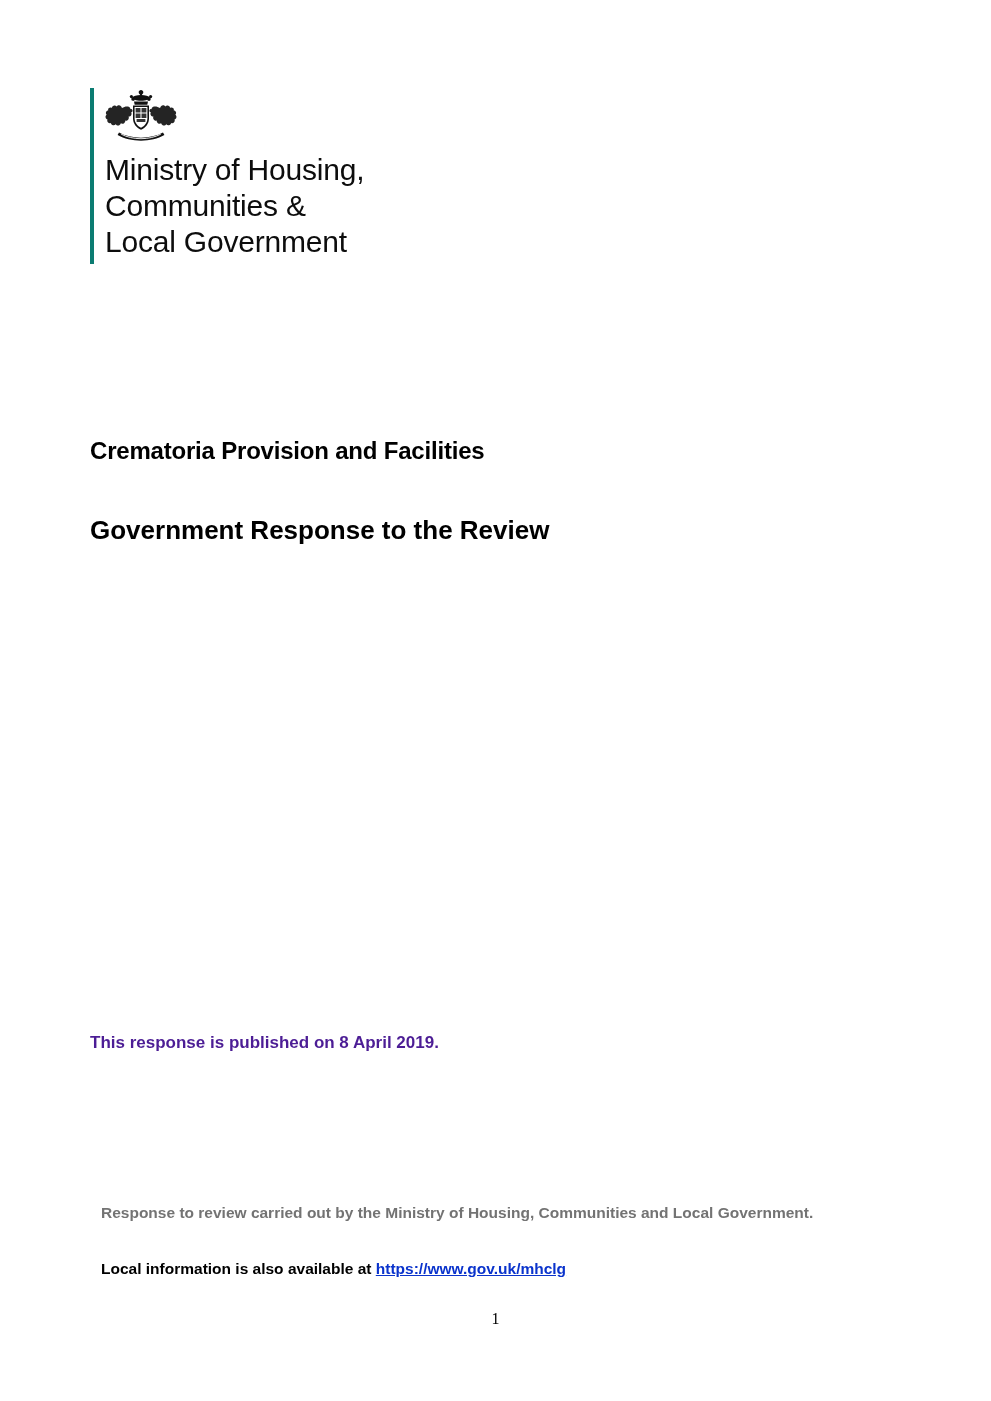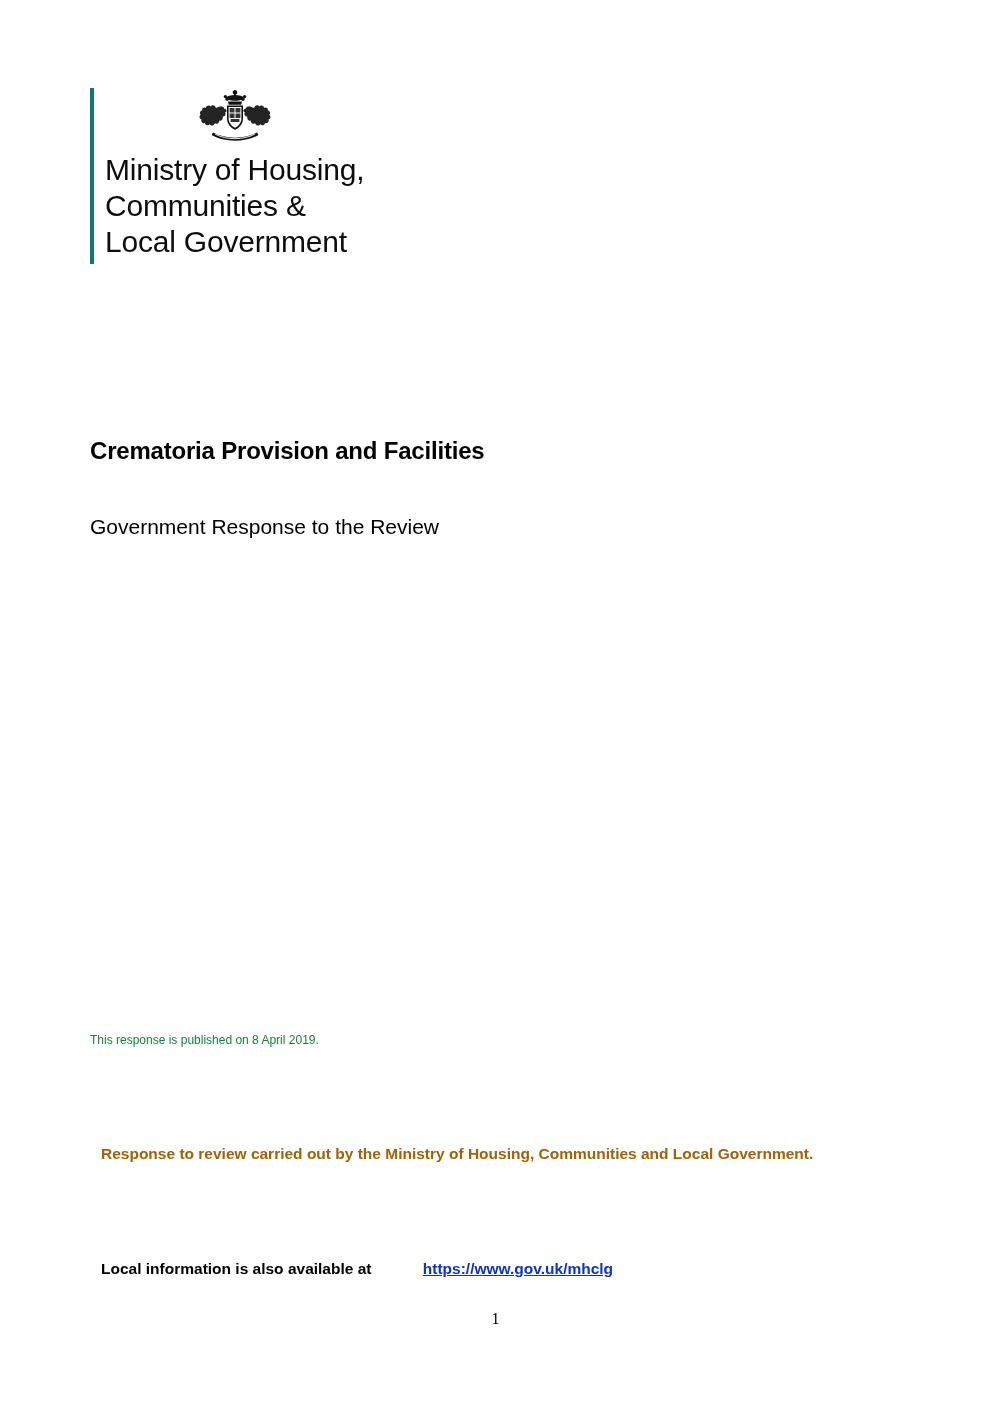--- a/index.html
+++ b/index.html
@@ -36,21 +36,20 @@
   .logo-rule {
     width: 4px;
     background: #0b7c72;
     align-self: stretch;
     margin-right: 11px;
     min-height: 176px;
   }
   .logo-right {
     display: flex;
     flex-direction: column;
-    align-items: center;
   }
   .crest {
     width: 72px;
     height: 58px;
     margin-bottom: 6px;
   }
   .dept-name {
     font-size: 30px;
     line-height: 36px;
     letter-spacing: -0.2px;
@@ -66,57 +65,57 @@
     top: 437px;
     font-size: 24px;
     font-weight: bold;
     letter-spacing: -0.2px;
     color: #000000;
   }
   .doc-subtitle {
     position: absolute;
     left: 90px;
     top: 515px;
-    font-size: 21px;
-    font-weight: 400;
+    font-size: 26px;
+    font-weight: 700;
     color: #000000;
   }
 
   
   .pub-line {
     position: absolute;
     left: 90px;
     top: 1033px;
-    font-size: 12px;
-    color: #15803d;
+    font-size: 17px;
+    color: #4c1d95;
+    font-weight: bold;
   }
 
   
   .note-1 {
     position: absolute;
     left: 101px;
-    top: 1144px;
+    top: 1203px;
     width: 800px;
     font-size: 15.5px;
     font-weight: bold;
     line-height: 20px;
-    color: #a16207;
+    color: #737373;
   }
   .note-2 {
     position: absolute;
     left: 101px;
     top: 1260px;
     font-size: 15.5px;
     font-weight: bold;
     color: #000000;
   }
   .note-2 a {
     color: #0a33cc;
     text-decoration: underline;
-    margin-left: 47px;
   }
 
   .page-number {
     position: absolute;
     left: 0;
     top: 1310px;
     width: 991px;
     text-align: center;
     font-family: "Liberation Serif", serif;
     font-size: 16px;

